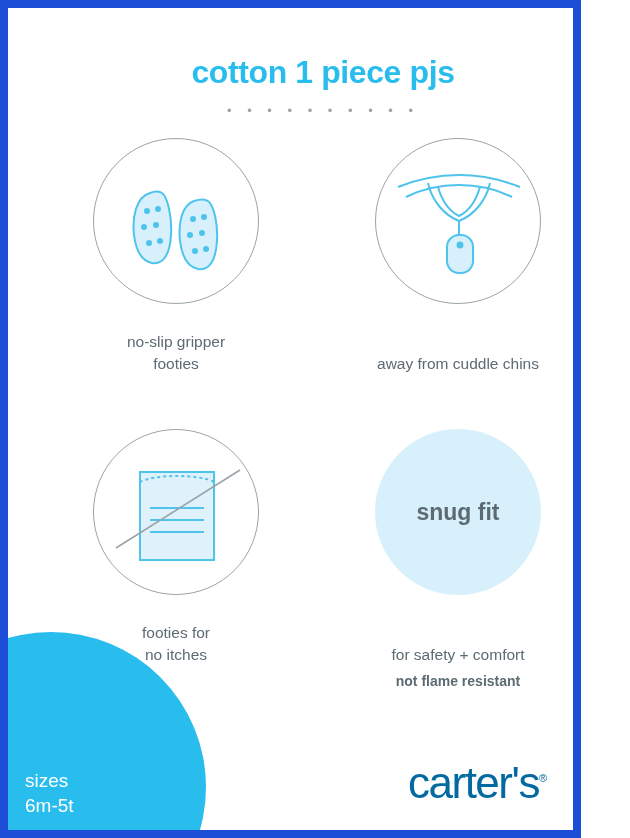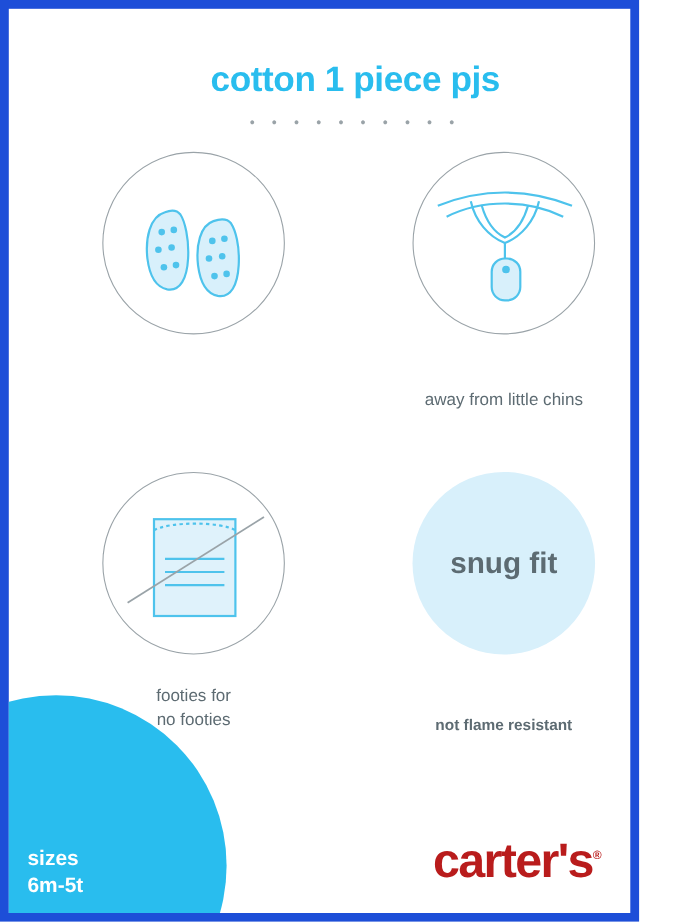--- a/index.html
+++ b/index.html
@@ -83,21 +83,21 @@
     background: #ffffff;
   }
   .circle.filled {
     background: #d8f0fb;
     border: none;
     display: flex;
     align-items: center;
     justify-content: center;
   }
   .snug-text {
-    font-size: 27px;
+    font-size: 23px;
     font-weight: bold;
     color: #5c6b72;
   }
   .caption {
     margin-top: 18px;
     font-size: 15.5px;
     color: #5d6b72;
     line-height: 22px;
   }
   .subcaption {
@@ -115,32 +115,32 @@
     width: 310px;
     height: 310px;
     background: #29bdee;
     border-radius: 50%;
   }
   .sizes {
     position: absolute;
     left: 17px;
     bottom: 12px;
     color: #ffffff;
-    font-weight: bold;
+    font-weight: normal;
     font-size: 19px;
     line-height: 25px;
     text-align: left;
   }
   .brand {
     position: absolute;
     right: 26px;
     bottom: 22px;
-    color: #b91c1c;
+    color: #0369a1;
     font-size: 44px;
-    font-weight: bold;
+    font-weight: normal;
     letter-spacing: -1.5px;
   }
   .brand .tm {
     font-size: 11px;
     vertical-align: super;
     letter-spacing: 0;
   }
 </style>
 </head>
 <body>
@@ -172,20 +172,24 @@
                   <circle cx="96" cy="96" r="3"></circle>
                     <circle cx="108" cy="94" r="3"></circle>
                   <circle cx="101" cy="112" r="3"></circle>
                     <circle cx="112" cy="110" r="3"></circle>
                 </g>
               </g>
             </svg>
           </span>
         </div>
       </div>
+      <div class="caption">
+        <span>no-slip gripper</span><br>
+        <span>footies</span>
+      </div>
     </div>
 
     <div class="cell c2">
       <div class="circle-wrap">
         <div class="circle">
           <span>
             <svg width="166" height="166" viewBox="0 0 166 166">
               <g fill="none" stroke="#4ec3ec" stroke-width="2">
                 <path d="M22 48 C42 40 60 36 83 36 C106 36 124 40 144 48"></path>
                 <path d="M30 58 C46 50 62 46 83 46 C104 46 120 50 136 58"></path>
@@ -194,21 +198,21 @@
                 <path d="M83 82 L83 96"></path>
               </g>
               <rect x="71" y="96" width="26" height="38" rx="12" ry="12" fill="#d8f0fb" stroke="#4ec3ec" stroke-width="2"></rect>
               <circle cx="84" cy="106" r="3.5" fill="#4ec3ec"></circle>
             </svg>
           </span>
         </div>
       </div>
       <div class="caption">
         <br>
-        <span>away from little chins</span>
+        <span>away from cuddle chins</span>
       </div>
     </div>
 
     <div class="cell c3">
       <div class="circle-wrap">
         <div class="circle">
           <span>
             <svg width="166" height="166" viewBox="0 0 166 166">
               <rect x="46" y="42" width="74" height="88" fill="#dff2fb"></rect>
               <g fill="none" stroke="#4ec3ec" stroke-width="2">
@@ -218,32 +222,33 @@
                 <path d="M56 90 L110 90"></path>
                 <path d="M56 102 L110 102"></path>
               </g>
               <path d="M22 118 L146 40" stroke="#9aa3a8" stroke-width="1.6" fill="none"></path>
             </svg>
           </span>
         </div>
       </div>
       <div class="caption">
         <span>footies for</span><br>
-        <span>no footies</span>
+        <span>no itches</span>
       </div>
     </div>
 
     <div class="cell c4">
       <div class="circle-wrap">
         <div class="circle filled">
           <span class="snug-text">snug fit</span>
         </div>
       </div>
       <div class="caption">
         <br>
+        <span>for safety + comfort</span>
       </div>
       <div class="subcaption">not flame resistant</div>
     </div>
 
   </div>
 
   <div class="blue-blob"></div>
   <div class="sizes">
     <div>sizes</div>
     <div>6m-5t</div>

